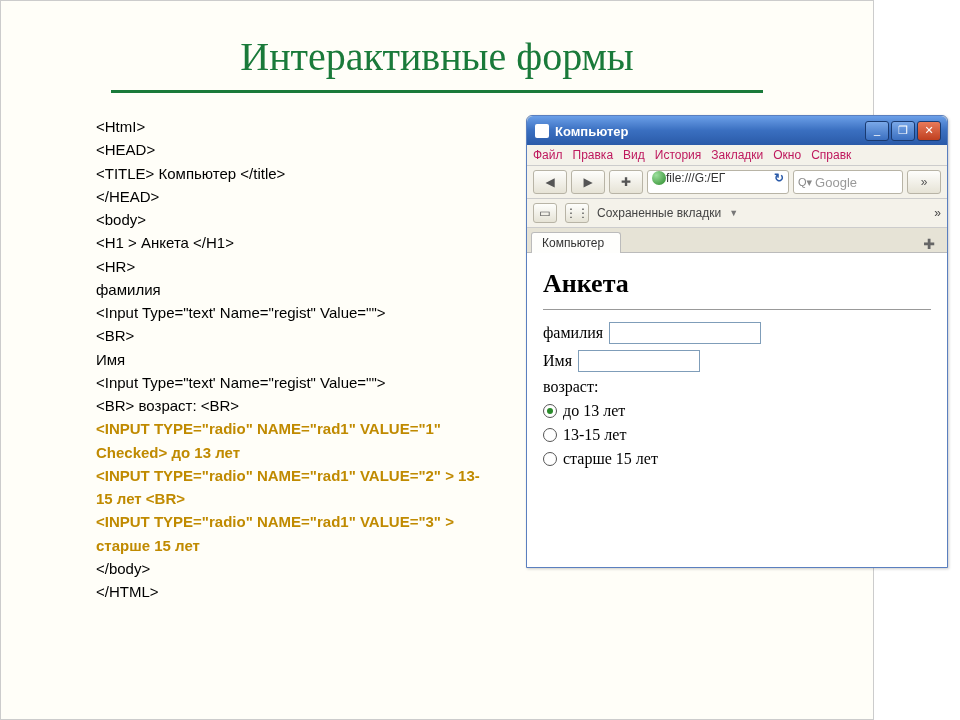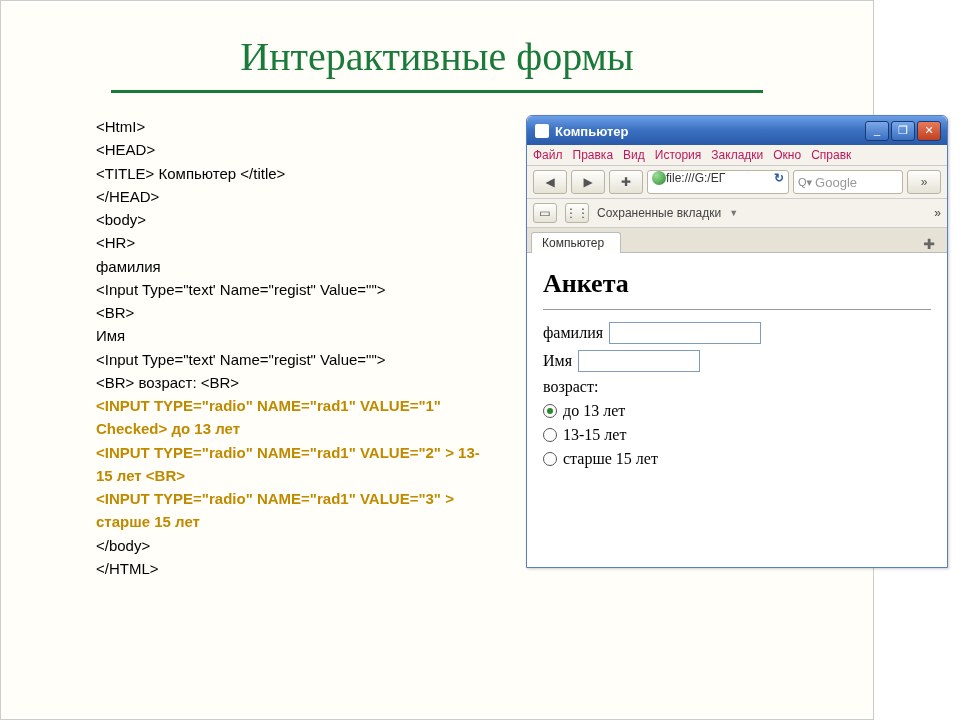--- a/index.html
+++ b/index.html
@@ -251,20 +251,21 @@
   </div>
 
   <div class="content">
 
     <div class="code-col" id="code-listing">
         <div>&lt;HtmI&gt;</div>
         <div>   &lt;HEAD&gt;</div>
         <div>      &lt;TITLE&gt; Компьютер &lt;/title&gt;</div>
         <div>   &lt;/HEAD&gt;</div>
         <div>   &lt;body&gt;</div>
+        <div>&lt;H1 &gt; Анкета &lt;/H1&gt;</div>
         <div>&lt;HR&gt;</div>
         <div>фамилия</div>
         <div>&lt;Input Type="text' Name="regist" Value=""&gt;</div>
         <div>&lt;BR&gt;</div>
         <div>Имя</div>
         <div>&lt;Input Type="text' Name="regist" Value=""&gt;</div>
         <div>&lt;BR&gt; возраст: &lt;BR&gt;</div>
         <div class="highlight">&lt;INPUT TYPE="radio" NAME="rad1" VALUE="1" Checked&gt; до 13 лет</div>
         <div class="highlight">&lt;INPUT TYPE="radio" NAME="rad1" VALUE="2" &gt; 13-15 лет &lt;BR&gt;</div>
         <div class="highlight">&lt;INPUT TYPE="radio" NAME="rad1" VALUE="3" &gt; старше 15 лет</div>

